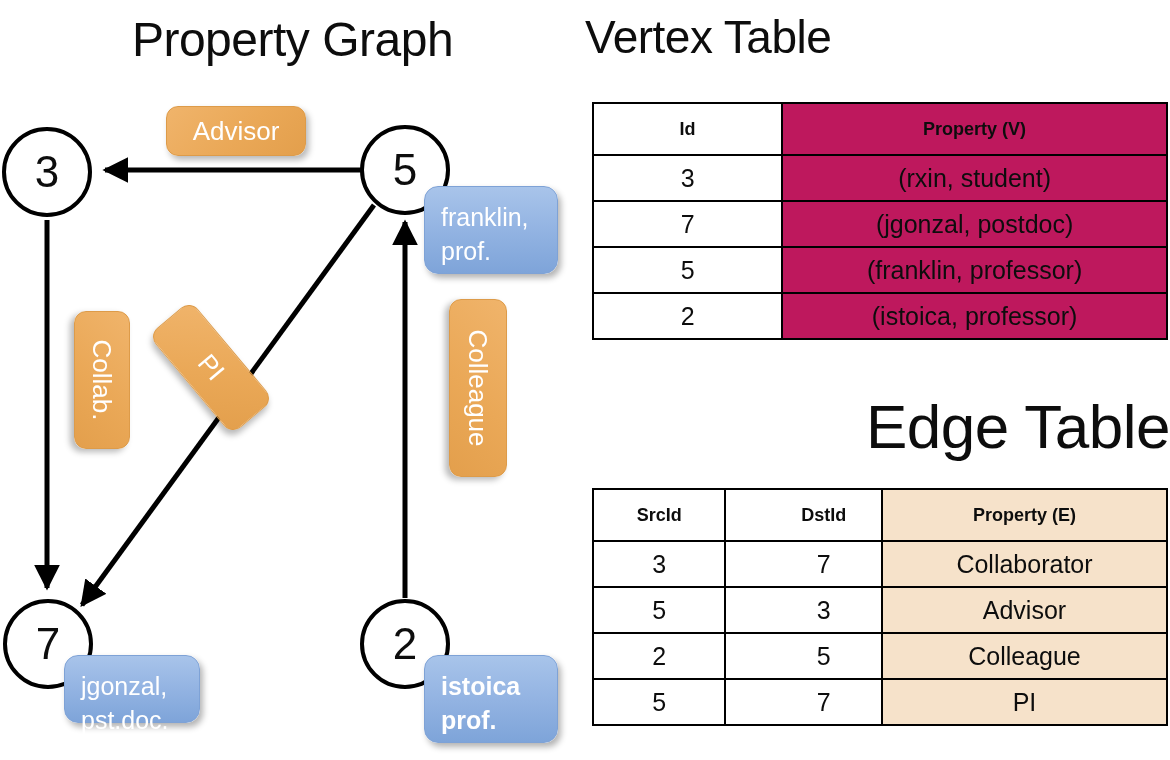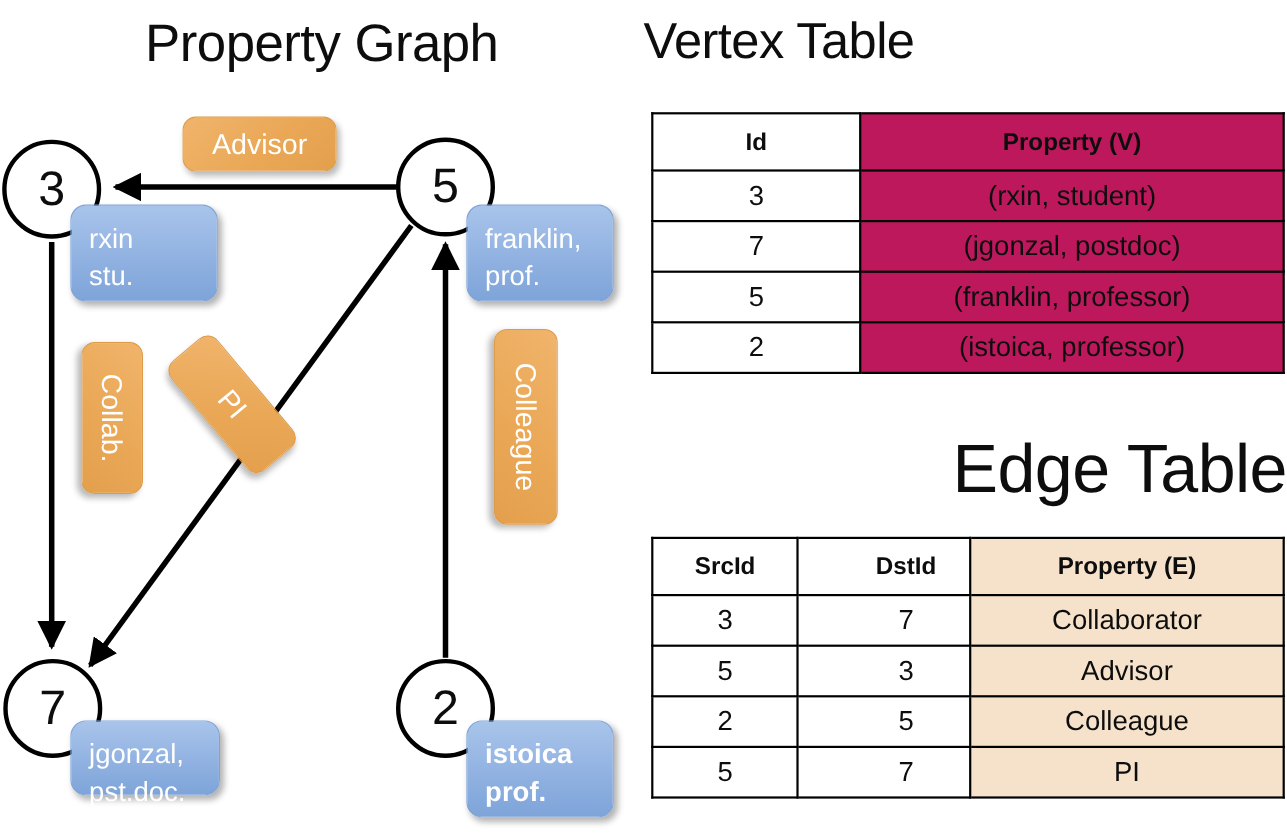--- a/index.html
+++ b/index.html
@@ -137,21 +137,21 @@
   .tbl td, .tbl th {
     border: 2px solid #000000;
     text-align: center;
     font-weight: 300;
     padding: 0;
     height: 46px;
     box-sizing: border-box;
   }
   .tbl th {
     font-weight: bold;
-    font-size: 22px;
+    font-size: 18px;
     height: 52px;
     text-align: center;
   }
   .cell-blue { background: #be185d; }
   .cell-orange { background: #f6e2ca; }
   .sep-left { border-left: 4px solid #000000; }
 
   #vertex-table { left: 592px; top: 102px; width: 576px; }
   #vertex-table .col-id   { width: 190px; }
   #vertex-table .col-prop { width: 386px; }
@@ -192,24 +192,20 @@
   <div class="node" id="node-5">
     <span>5</span>
   </div>
   <div class="node" id="node-7">
     <span>7</span>
   </div>
   <div class="node" id="node-2">
     <span>2</span>
   </div>
 
-  <div class="prop-box" id="prop-rxin">
-    <div>rxin</div>
-    <div>stu.</div>
-  </div>
   <div class="prop-box" id="prop-franklin">
     <div>franklin,</div>
     <div>prof.</div>
   </div>
   <div class="prop-box" id="prop-jgonzal">
     <div>jgonzal,</div>
     <div>pst.doc.</div>
   </div>
   <div class="prop-box" id="prop-istoica">
     <div>istoica</div>

